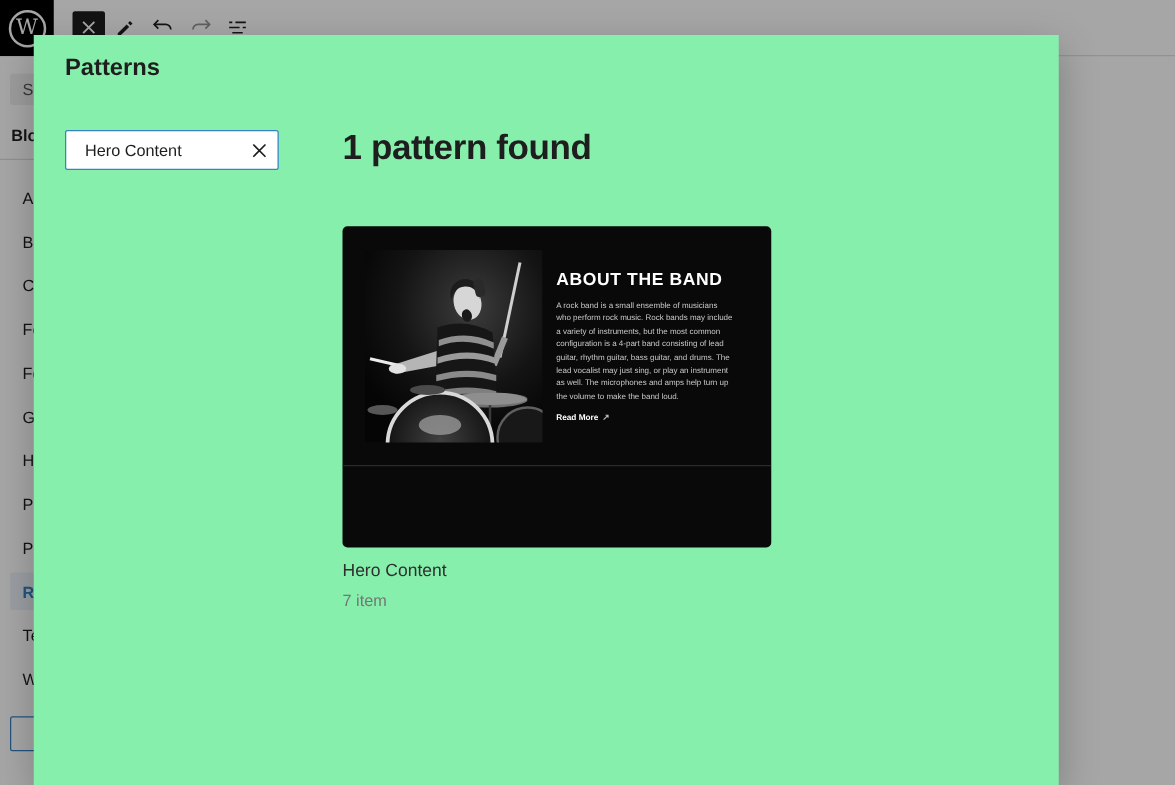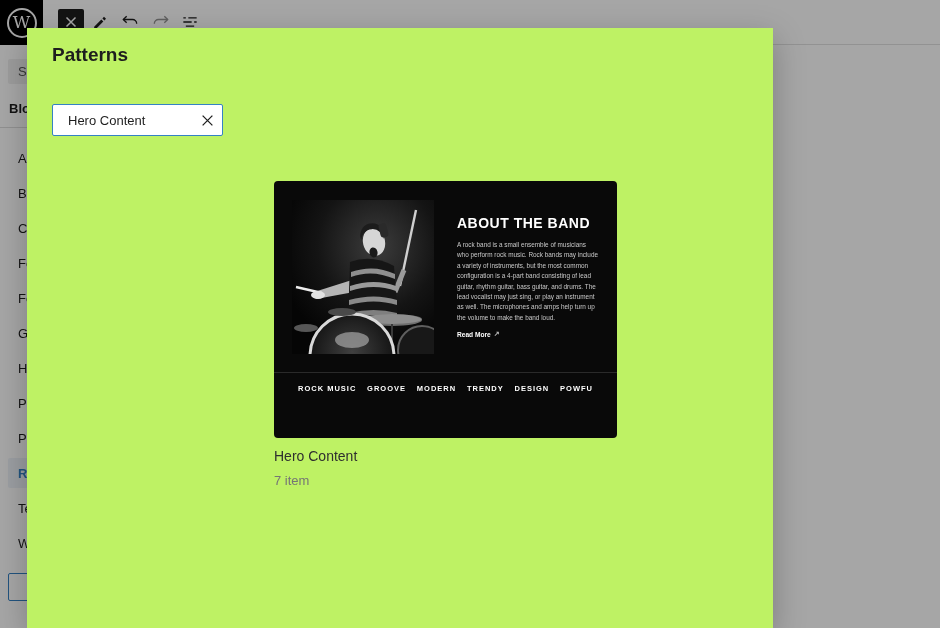--- a/index.html
+++ b/index.html
@@ -25,29 +25,29 @@
   .side-tab { position: absolute; left: 9px; top: 56px; font-size: 13px; font-weight: bold; color: #1e1e1e; }
   .side-divider { position: absolute; left: 0; top: 82px; width: 280px; height: 1px; background: #ddd; }
   .cat-item { position: absolute; left: 8px; width: 256px; height: 30px; border-radius: 2px; display: flex; align-items: center; padding-left: 10px; font-size: 13px; color: #1e1e1e; cursor: pointer; background: transparent; }
   .cat-item.selected { background: #eef3f9; color: #3582c4; font-weight: bold; }
   .side-bottom-btn { position: absolute; left: 8px; top: 528px; width: 110px; height: 28px; background: #fff; border: 1.5px solid #3582c4; border-radius: 2px; cursor: pointer; }
 
   
   .scrim { position: absolute; inset: 0; background: rgba(0,0,0,0.35); z-index: 10; }
 
   
-  .modal { position: absolute; left: 27px; top: 28px; width: 746px; height: 600px; background: #bef264; z-index: 20; box-shadow: 0 10px 30px rgba(0,0,0,0.25); }
+  .modal { position: absolute; left: 27px; top: 28px; width: 820px; height: 600px; background: #86efac; z-index: 20; box-shadow: 0 10px 30px rgba(0,0,0,0.25); }
   .modal-title { position: absolute; left: 25px; top: 16px; font-size: 19px; font-weight: bold; color: #1e1e1e; }
   .modal-search { position: absolute; left: 25px; top: 76px; width: 171px; height: 32px; border: 1.5px solid #3582c4; border-radius: 2px; background: #fff; display: flex; align-items: center; }
   .modal-search input { flex: 1; min-width: 0; border: none; outline: none; font-size: 13px; color: #1e1e1e; padding: 0 0 0 15px; font-family: "Liberation Sans", sans-serif; background: transparent; }
   .clear-btn { width: 30px; height: 28px; border: none; background: transparent; cursor: pointer; display: flex; align-items: center; justify-content: center; }
   .results-heading { position: absolute; left: 247px; top: 74px; font-size: 28px; font-weight: bold; color: #1e1e1e; letter-spacing: -0.3px; }
 
   .pattern-card { position: absolute; left: 247px; top: 153px; width: 343px; height: 257px; background: #090909; border-radius: 4px; cursor: pointer; overflow: hidden; }
-  .hero-grid { position: absolute; left: 18px; top: 19px; width: 307px; display: flex; gap: 23px; }
+  .hero-grid { position: absolute; left: 18px; top: 19px; width: 307px; display: flex; gap: 11px; }
   .hero-img { width: 142px; height: 154px; flex: none; }
   .hero-text { width: 141px; flex: none; }
   .hero-heading { margin-top: 15px; font-size: 14px; font-weight: bold; color: #fff; letter-spacing: 0.5px; }
   .hero-body { margin-top: 9px; font-size: 6.4px; line-height: 10.4px; color: #c9c9c9; }
   .hero-readmore { margin-top: 7px; font-size: 6.6px; font-weight: bold; color: #fff; display: flex; align-items: center; gap: 3px; }
   .hero-readmore .arrow { font-size: 7px; color: #bdbdbd; }
   .card-divider { position: absolute; left: 0; top: 191px; width: 343px; height: 1px; background: #2a2a2a; }
   .tag-row { position: absolute; left: 0; top: 203px; width: 343px; padding: 0 24px; display: flex; justify-content: space-between; }
   .tag { font-size: 7.5px; font-weight: bold; letter-spacing: 1px; color: #fff; white-space: nowrap; }
 
@@ -154,20 +154,21 @@
 
   <div class="modal-search">
     <input type="text" value="Hero Content" style="">
     <button class="clear-btn">
       <svg width="13" height="13" viewBox="0 0 12 12">
         <path d="M1.5 1.5 L10.5 10.5 M10.5 1.5 L1.5 10.5" stroke="#1e1e1e" stroke-width="1.2"></path>
       </svg>
     </button>
   </div>
 
+  <div class="results-heading">1 pattern found</div>
 
   <div class="pattern-card">
     <div class="hero-grid">
 
       <svg class="hero-img" viewBox="0 0 142 154">
         <defs>
           <radialGradient id="glow" cx="60%" cy="30%" r="70%">
             <stop offset="0%" stop-color="#3c3c3c"></stop>
             <stop offset="60%" stop-color="#141414"></stop>
             <stop offset="100%" stop-color="#050505"></stop>
@@ -218,25 +219,17 @@
         <div class="hero-body">A rock band is a small ensemble of musicians who perform rock music. Rock bands may include a variety of instruments, but the most common configuration is a 4-part band consisting of lead guitar, rhythm guitar, bass guitar, and drums. The lead vocalist may just sing, or play an instrument as well. The microphones and amps help turn up the volume to make the band loud.</div>
         <div class="hero-readmore">
           <span>Read More</span>
           <span class="arrow">↗</span>
         </div>
       </div>
     </div>
 
     <div class="card-divider"></div>
 
-    <div class="tag-row">
-      <span class="tag">ROCK MUSIC</span>
-      <span class="tag">GROOVE</span>
-      <span class="tag">MODERN</span>
-      <span class="tag">TRENDY</span>
-      <span class="tag">DESIGN</span>
-      <span class="tag">POWFU</span>
-    </div>
   </div>
 
   <div class="pattern-name">Hero Content</div>
   <div class="pattern-count">7 item</div>
 </div>
 
 </body></html>

